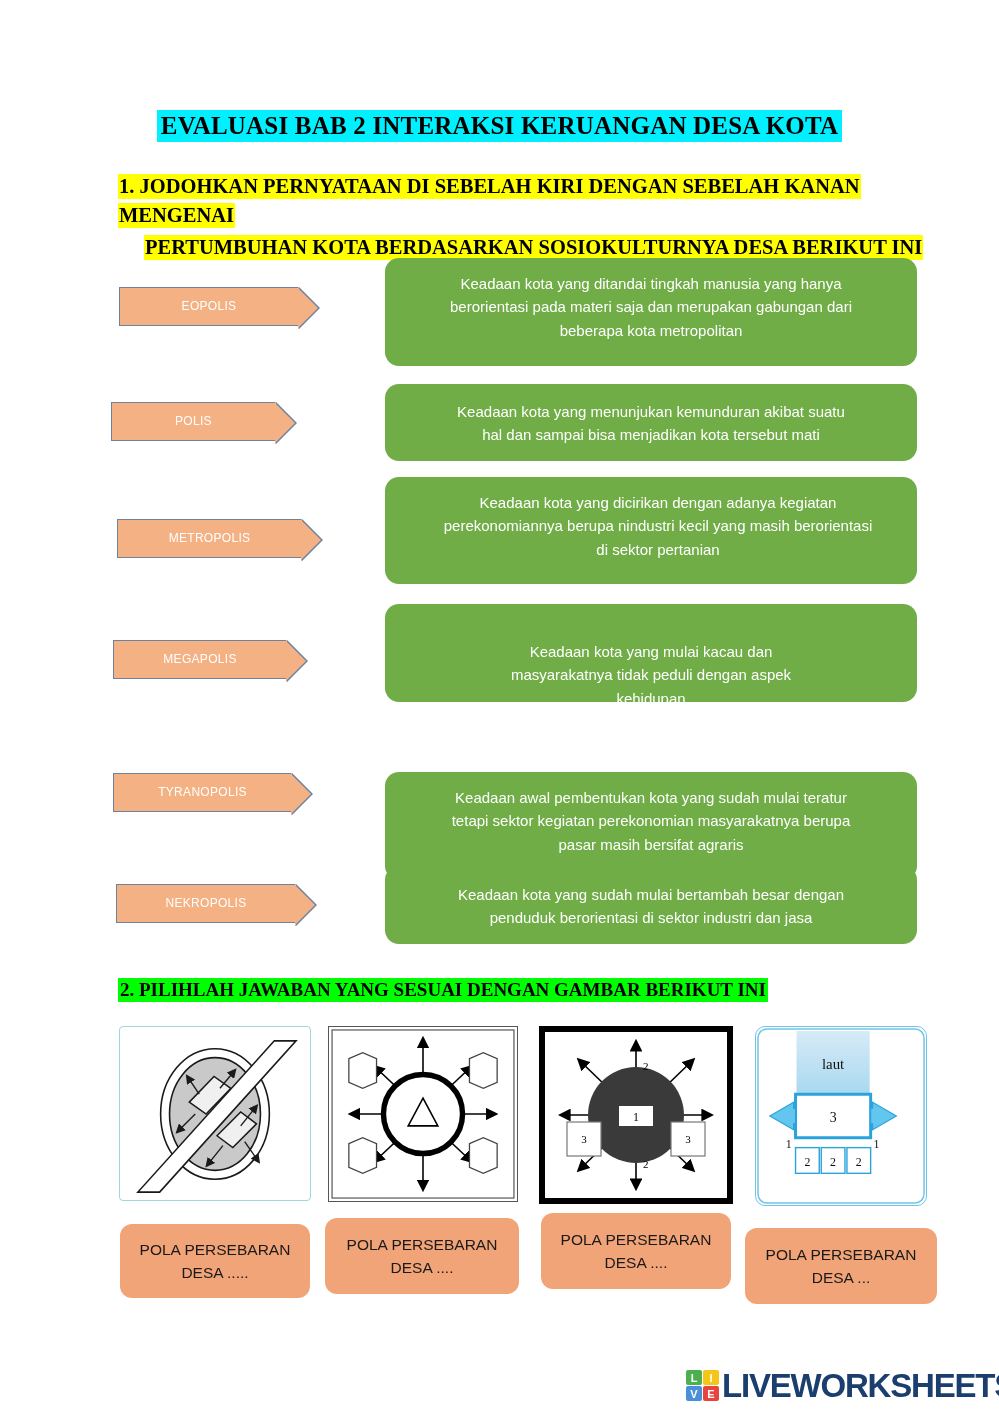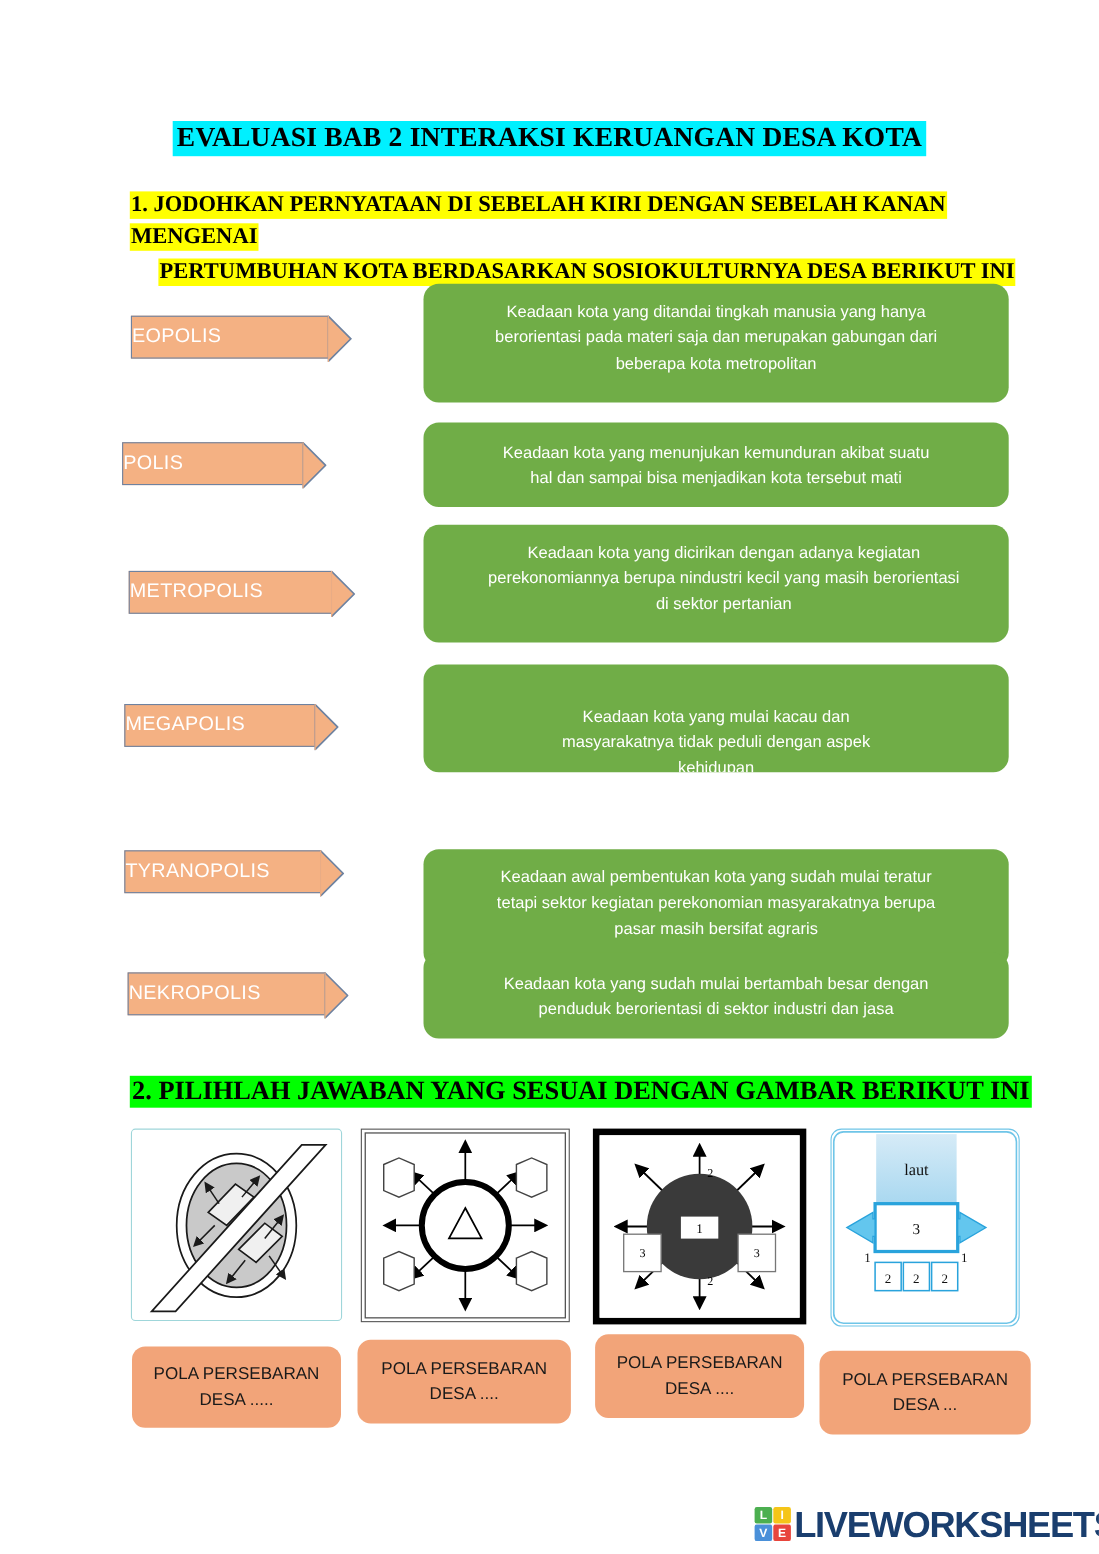--- a/index.html
+++ b/index.html
@@ -61,37 +61,37 @@
   #instruction-1 .l2 .hl-line { }
 
   #instruction-2 {
     position: absolute;
     left: 118px;
     top: 979px;
   }
   #instruction-2 .hl-green {
     font-family: "Liberation Serif", serif;
     font-weight: bold;
-    font-size: 24px;
+    font-size: 19px;
     color: #000000;
     background: #00FF00;
     padding: 1px 2px 2px 2px;
     white-space: nowrap;
   }
 
   
   .arrow-label {
     position: absolute;
     background: #F4B183;
     border: 1.5px solid #6E82A0;
     color: #FFFFFF;
-    font-size: 18px;
+    font-size: 12px;
     display: flex;
     align-items: center;
-    justify-content: flex-start;
+    justify-content: center;
     box-sizing: border-box;
     letter-spacing: 0.3px;
   }
   .arrow-label .arrow-head {
     position: absolute;
     left: 100%;
     top: -1.5px;
     bottom: -1.5px;
     width: 22px;
   }

